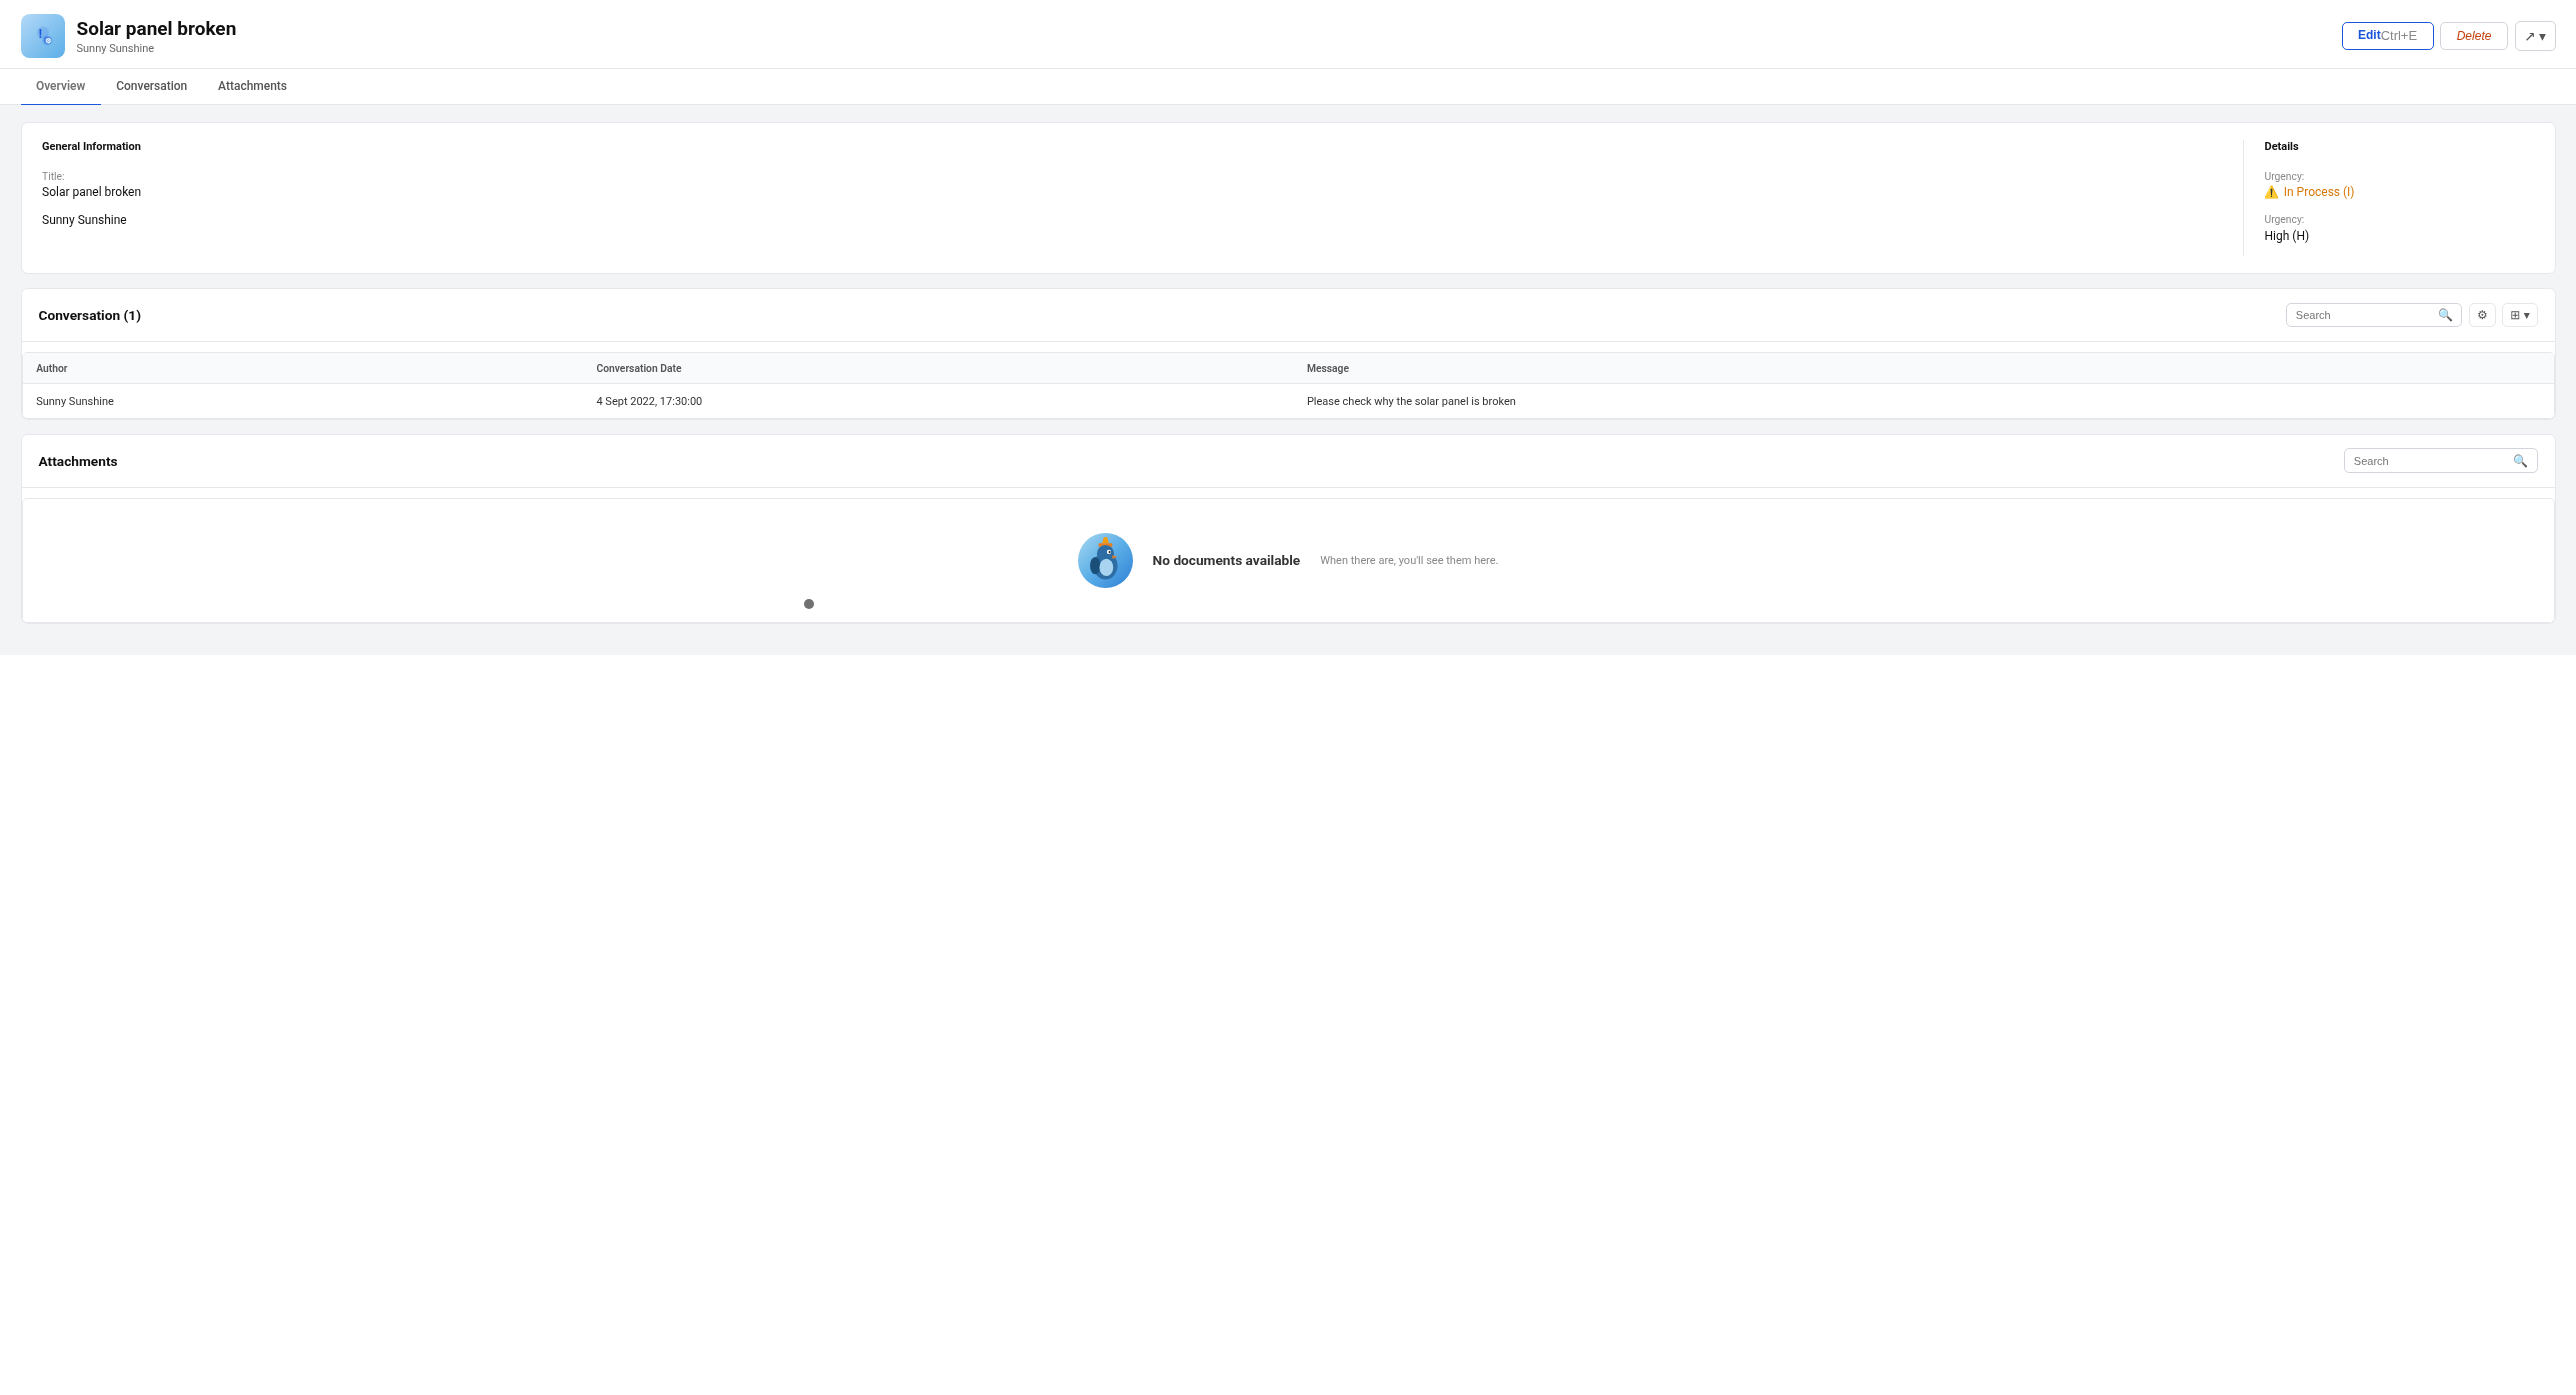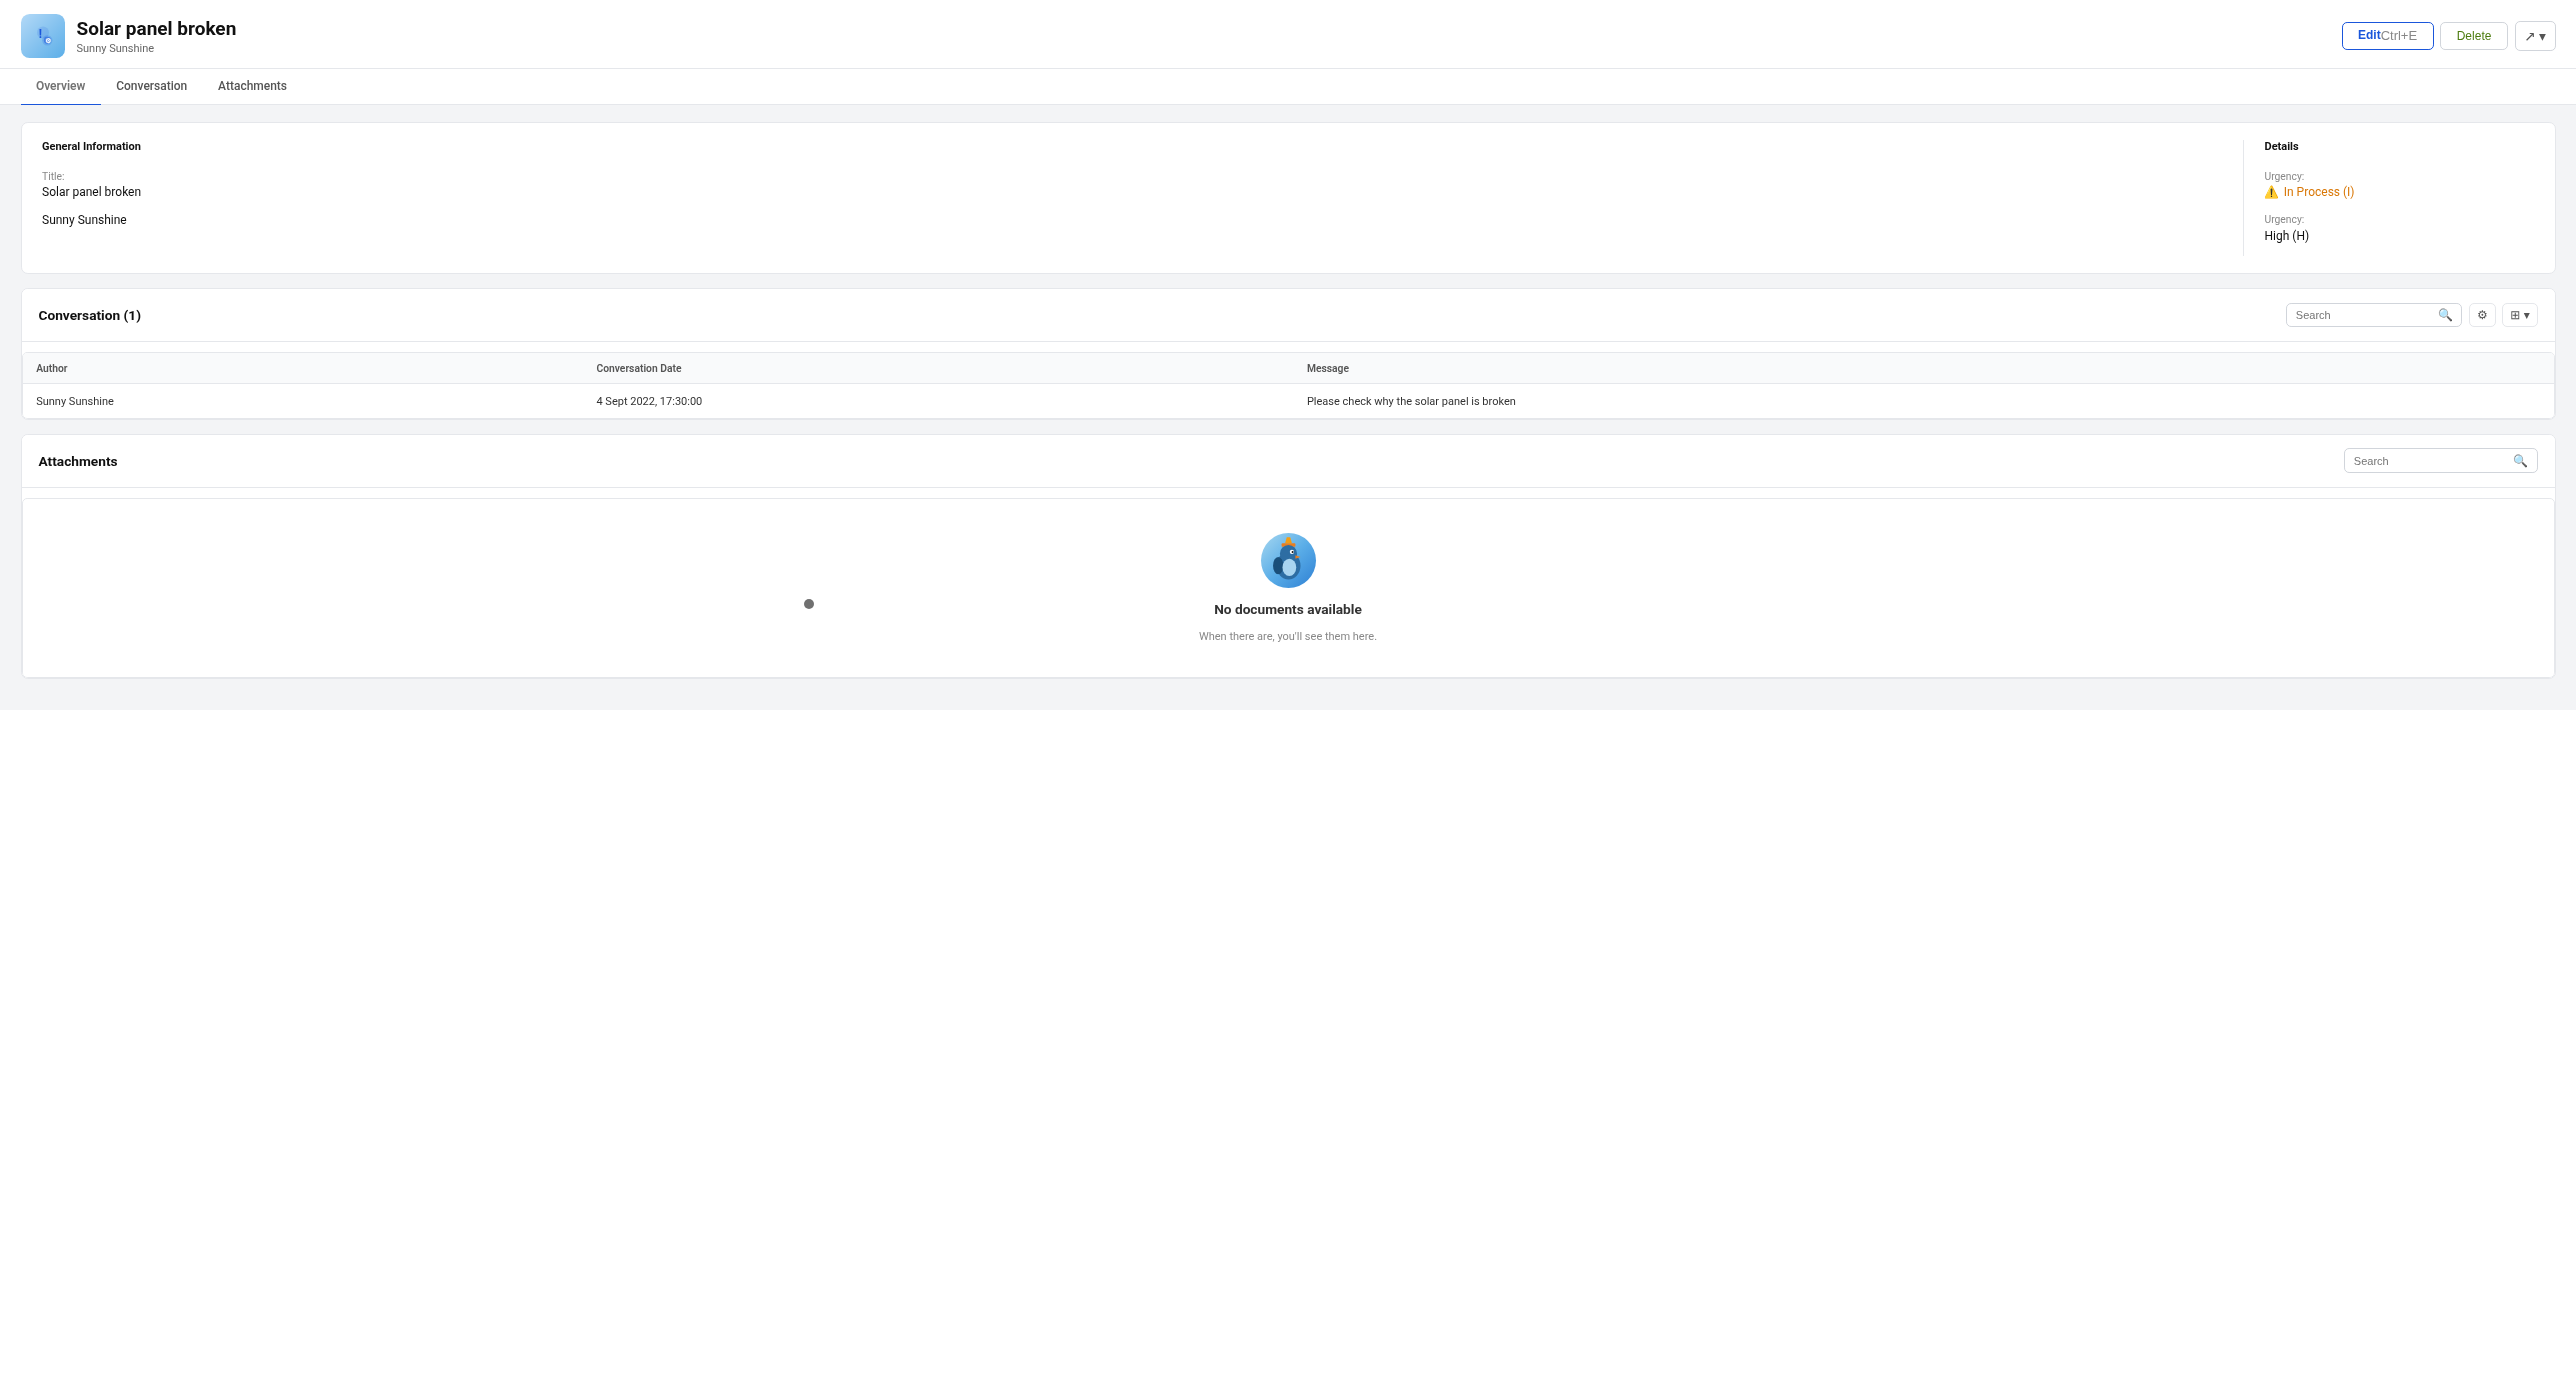--- a/index.html
+++ b/index.html
@@ -77,26 +77,27 @@
       line-height: 1.2;
     }
     .btn-edit .shortcut {
       font-size: 13px;
       color: #888;
       font-weight: 400;
     }
     .btn-delete {
       background: #fff;
       border: 0.9px solid #d1d5db;
-      color: #4d7c0f;
+      color: #c2410c;
       padding: 6px 15.4px;
       border-radius: 5.1px;
       font-weight: 500;
       font-size: 12px;
       cursor: pointer;
+      font-style: italic;
     }
     .btn-share {
       background: #fff;
       border: 0.9px solid #d1d5db;
       color: #555;
       padding: 6px 8.6px;
       border-radius: 5.1px;
       font-size: 13.7px;
       cursor: pointer;
       display: flex;
@@ -267,25 +268,24 @@
       cursor: pointer;
       color: #555;
       font-size: 12px;
       display: flex;
       align-items: center;
       gap: 3.4px;
     }
     
     .empty-state {
       display: flex;
-      flex-direction: column;
       align-items: center;
       justify-content: center;
       padding: 34px 17px;
-      gap: 13px;
+      gap: 20px;
     }
     .empty-title {
       font-size: 13.7px;
       font-weight: 700;
       color: #333;
     }
     .empty-subtitle {
       font-size: 11px;
       color: #888;
     }

